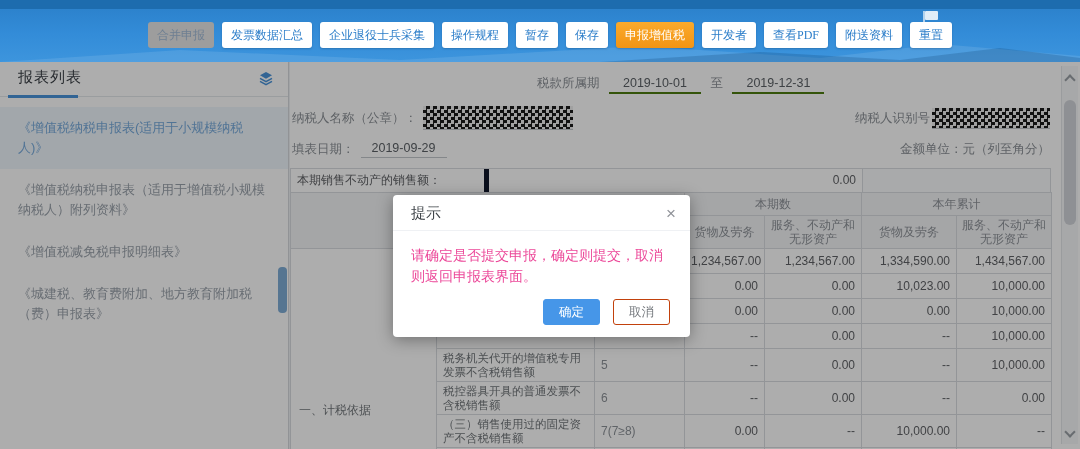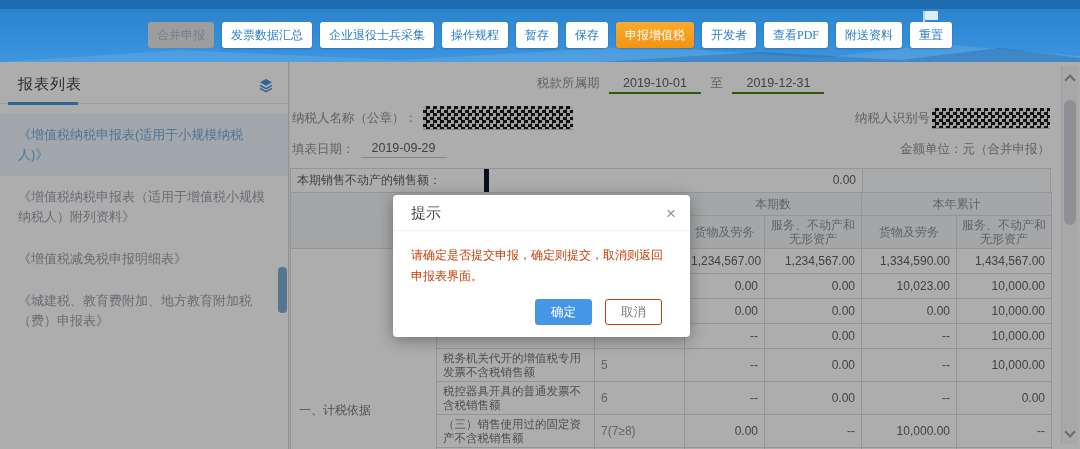--- a/index.html
+++ b/index.html
@@ -19,21 +19,21 @@
           font-size:12px; border-radius:3px; white-space:nowrap; cursor:pointer;
           box-shadow:0 1px 2px rgba(0,40,80,.25); }
   .tbtn.disabled { background:#9d9d9d; color:#6e7f92; box-shadow:none; }
   .tbtn.primary { background:linear-gradient(180deg,#fbaa2c,#f29413); color:#ffffff; }
 
   
   .content { position:absolute; top:62px; left:0; width:1080px; height:387px; background:#eef0f3; }
 
   
   .sidebar { position:absolute; top:0; left:0; width:289px; height:100%; background:#ffffff; border-right:1px solid #d6d9dd; }
-  .sidebar-header { position:relative; padding:13px 14px 9px 18px; border-bottom:1px solid #e4e7ea;
+  .sidebar-header { position:relative; padding:6px 14px 9px 18px; border-bottom:1px solid #e4e7ea;
                     display:flex; align-items:center; justify-content:space-between; }
   .sidebar-title { font-size:15px; color:#3a3f45; letter-spacing:1px; }
   .sidebar-header::after { content:""; position:absolute; left:8px; bottom:-2px; width:70px; height:3px; background:#4a94da; }
   .layers-ic { width:16px; height:16px; display:block; }
   .report-list { list-style:none; padding-top:10px; }
   .report-item { padding:11px 20px 11px 18px; font-size:13px; line-height:20px; color:#9aa2ab; cursor:pointer; }
   .report-item.selected { background:#eff6fc; color:#78abdc; }
   .side-thumb { position:absolute; right:1px; top:205px; width:9px; height:46px; background:#7fadd6; border-radius:4px; }
 
   
@@ -70,22 +70,22 @@
   .chev.up { top:10px; transform:rotate(-45deg); }
   .chev.down { bottom:8px; transform:rotate(135deg); }
 
   
   .dim { position:absolute; inset:0; background:rgba(0,0,0,.32); z-index:40; }
   .modal { position:absolute; left:393px; top:133px; width:297px; height:142px; background:#ffffff;
            border-radius:4px; box-shadow:0 3px 16px rgba(0,0,0,.35); z-index:50; }
   .modal-head { display:flex; justify-content:space-between; align-items:center; padding:9px 14px 7px 18px; border-bottom:1px solid #eff1f4; }
   .modal-title { font-size:15px; color:#3f4449; }
   .modal-close { font-size:17px; color:#909399; cursor:pointer; line-height:1; }
-  .modal-body { padding:14px 18px 0 18px; font-size:12px; line-height:21px; color:#c2410c; }
-  .modal-foot { position:absolute; bottom:12px; right:28px; display:flex; gap:13px; }
+  .modal-body { padding:14px 18px 0 18px; font-size:14px; line-height:21px; color:#ec4899; }
+  .modal-foot { position:absolute; bottom:12px; right:20px; display:flex; gap:13px; }
   .mbtn { height:26px; line-height:24px; padding:0 15px; font-size:12.5px; border-radius:3px; cursor:pointer; }
   .mbtn.confirm { background:#4696e8; border:1px solid #4696e8; color:#ffffff; }
   .mbtn.cancel { background:#ffffff; border:1px solid #c2410c; color:#73777c; }
 </style>
 </head>
 <body>
 
 <div class="app">
 
   <div class="toolbar">
@@ -143,21 +143,21 @@
         <span class="mosaic"></span>
         <span class="spacer"></span>
         <span>纳税人识别号</span>
         <span class="mosaic small"></span>
       </div>
 
       <div class="mline3">
         <span>填表日期：</span>
         <span class="dateval2">2019-09-29</span>
         <span class="spacer"></span>
-        <span>金额单位：元（合并申报）</span>
+        <span>金额单位：元（列至角分）</span>
       </div>
 
       <div class="grid-wrap">
         <div class="pretable">
           <div class="pt-label">本期销售不动产的销售额：</div>
           <div class="pt-value">0.00</div>
           <div class="pt-empty"></div>
         </div>
         <table class="grid">
           <colgroup>

